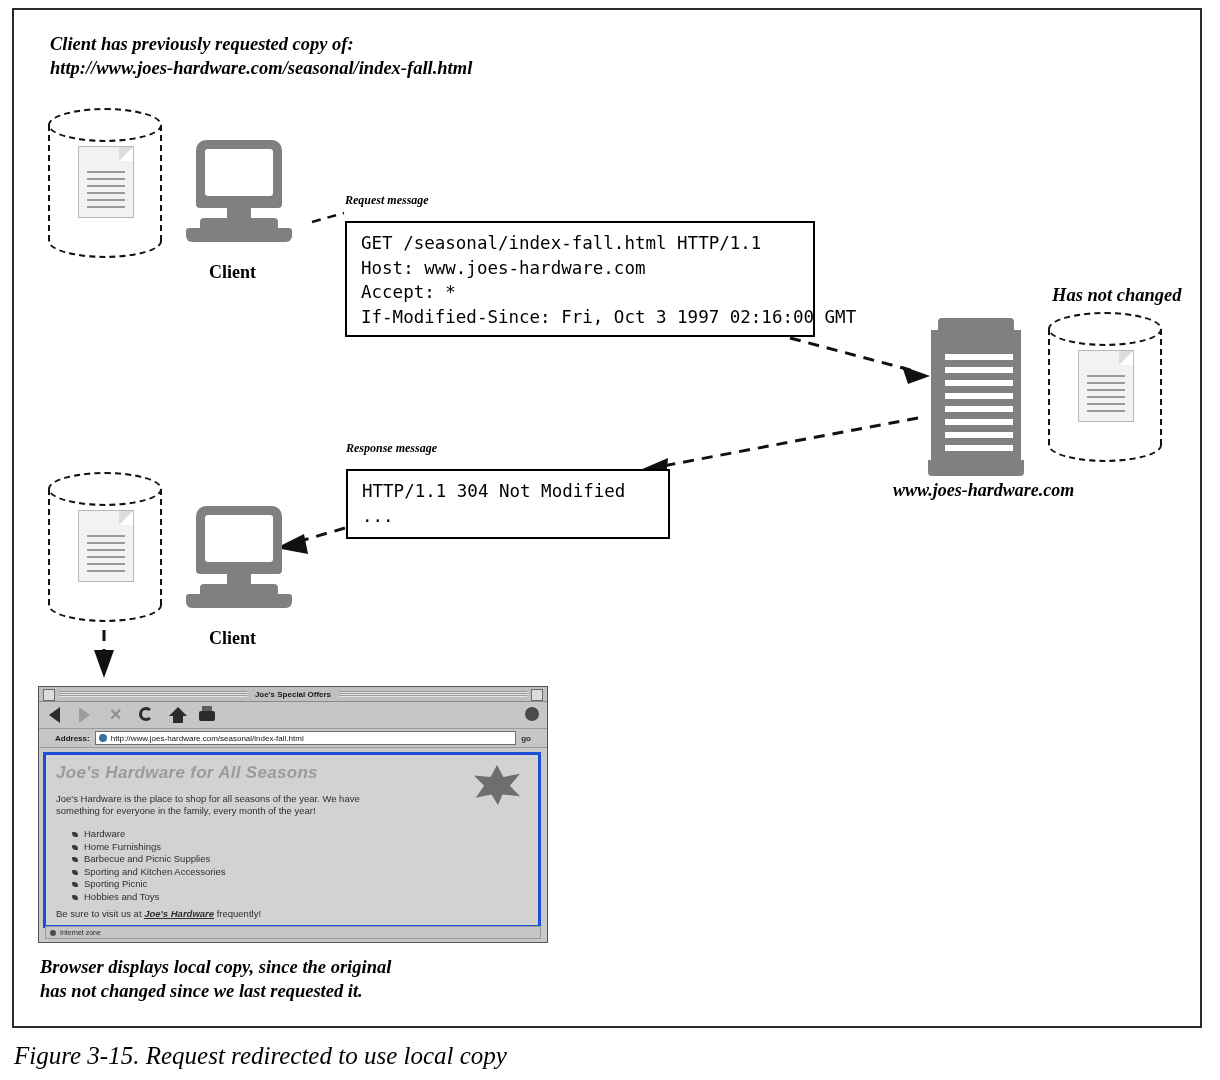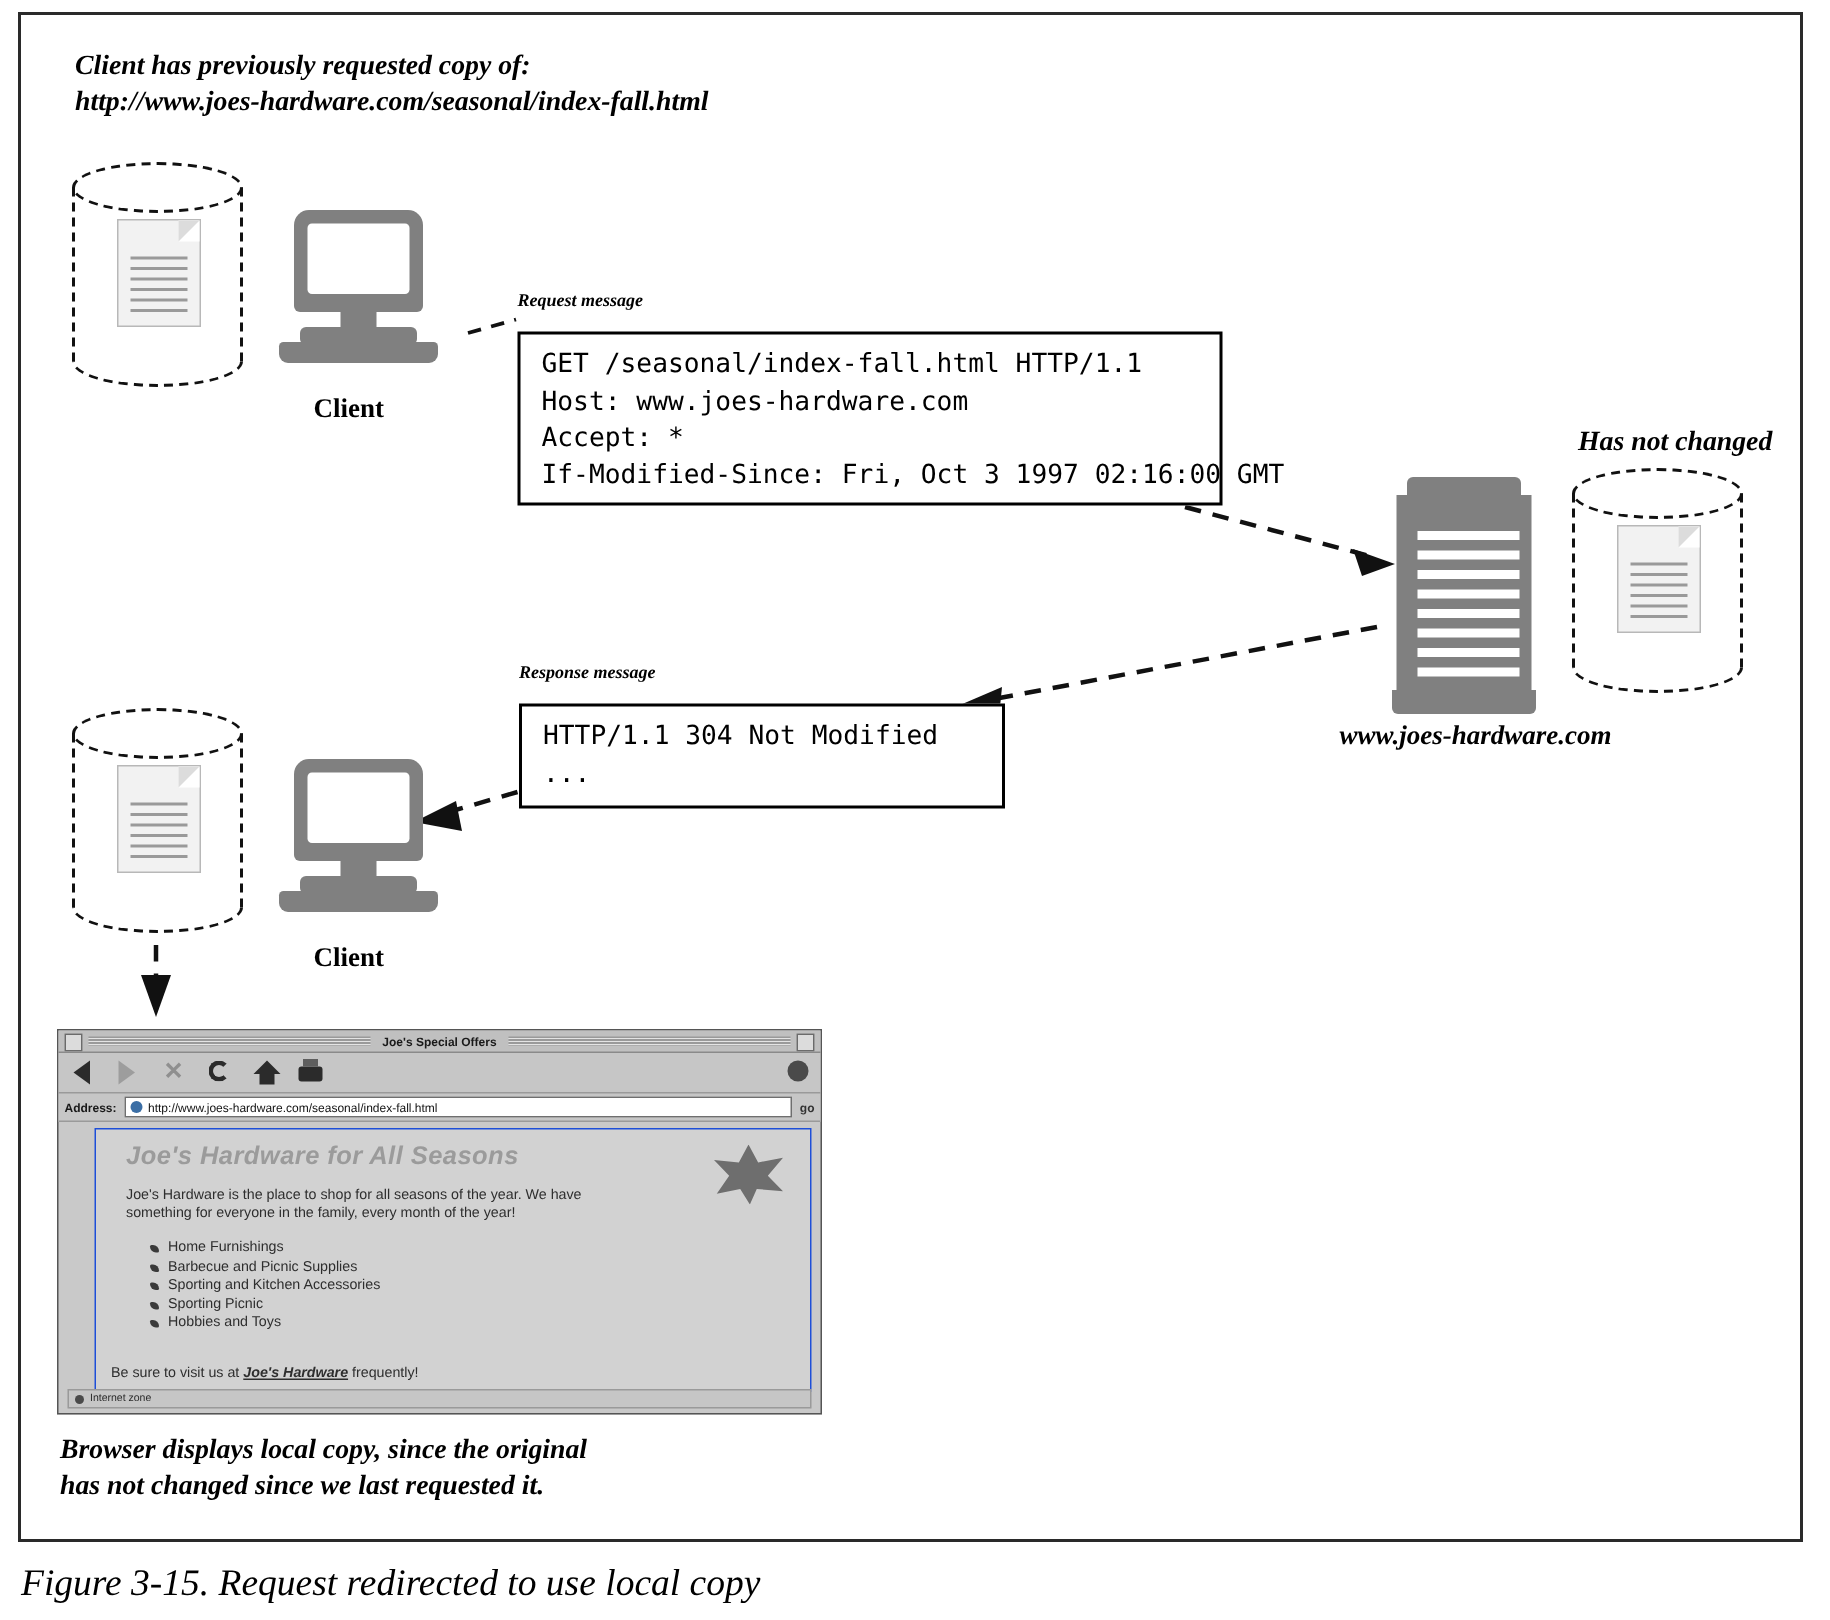--- a/index.html
+++ b/index.html
@@ -324,21 +324,21 @@
     border-radius: 50%;
     background: #4a4a4a;
   }
   .br-addressbar {
     height: 18px;
     background: #c6c6c6;
     border-bottom: 1px solid #9a9a9a;
     display: flex;
     align-items: center;
     gap: 5px;
-    padding: 0 4px;
+    padding: 0 16px;
     font-size: 8px;
     font-family: "Liberation Sans", sans-serif;
   }
   .addr-label { color: #1a1a1a; font-weight: bold; }
   .addr-field {
     flex: 1;
     height: 12px;
     background: #ffffff;
     border: 1px solid #6f6f6f;
     display: flex;
@@ -353,25 +353,25 @@
   .addr-globe {
     width: 8px; height: 8px;
     border-radius: 50%;
     background: #3b6ea5;
     flex: none;
   }
   .addr-go { font-size: 8px; color: #333; font-weight: bold; }
   .br-content {
     background: #d2d2d2;
     height: 176px;
-    margin: 4px 6px 0 24px;
-    border: 1px solid #1d4ed8;
+    margin: 4px 6px 0 4px;
+    border: 3px solid #1d4ed8;
     position: relative;
     overflow: hidden;
-    padding: 8px 20px;
+    padding: 8px 10px;
     box-sizing: border-box;
   }
   .page-h1 {
     font-family: "Liberation Sans", sans-serif;
     font-style: italic;
     font-weight: bold;
     font-size: 17px;
     color: #9b9b9b;
     letter-spacing: .3px;
     margin-bottom: 10px;
@@ -599,20 +599,21 @@
       <span>http://www.joes-hardware.com/seasonal/index-fall.html</span>
     </span>
     <span class="addr-go">go</span>
   </div>
 
   <div class="br-content">
     <div class="leaf"></div>
     <div class="page-h1">Joe's Hardware for All Seasons</div>
     <div class="page-p">Joe's Hardware is the place to shop for all seasons of the year. We have something for everyone in the family, every month of the year!</div>
     <ul class="page-list">
+      <li>Hardware</li>
       <li>Home Furnishings</li>
       <li>Barbecue and Picnic Supplies</li>
       <li>Sporting and Kitchen Accessories</li>
       <li>Sporting Picnic</li>
       <li>Hobbies and Toys</li>
     </ul>
     <div class="page-footer">
       <span>Be sure to visit us at </span><b>Joe's Hardware</b><span> frequently!</span>
     </div>
   </div>

